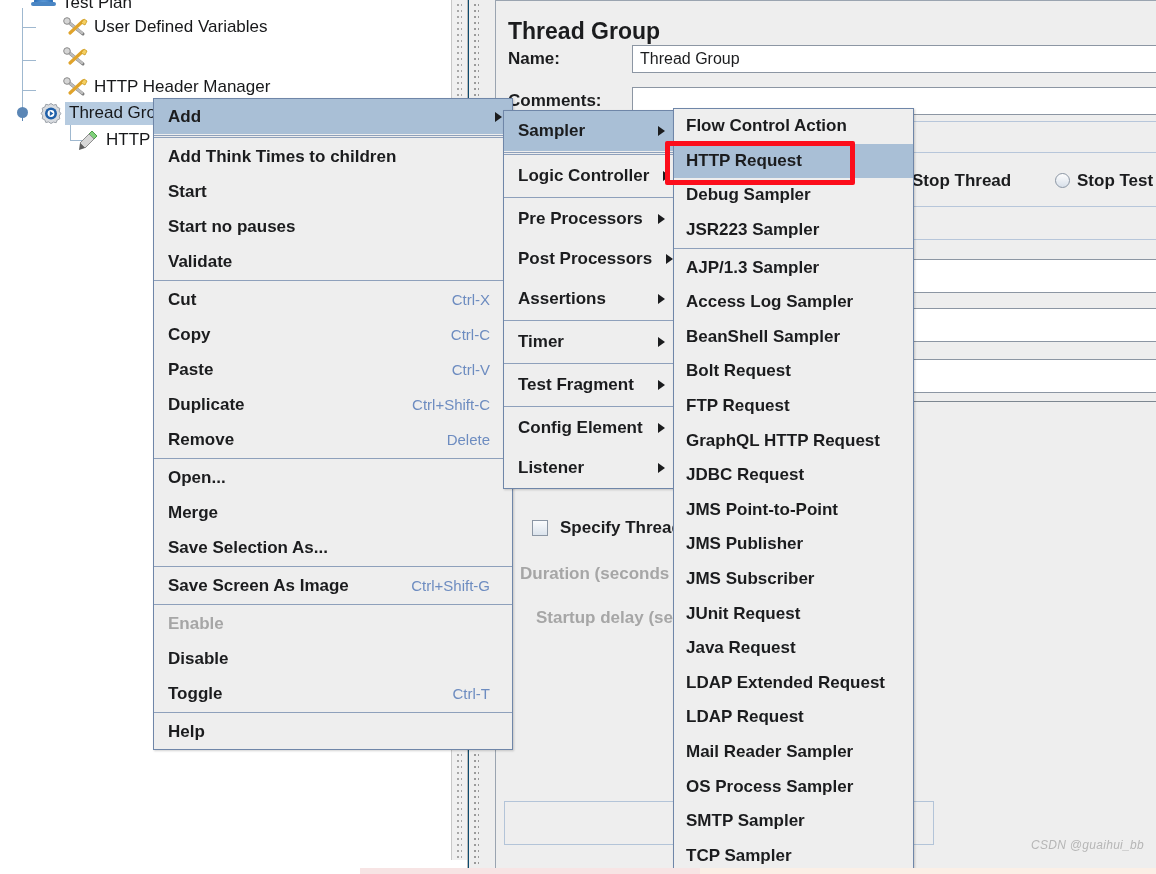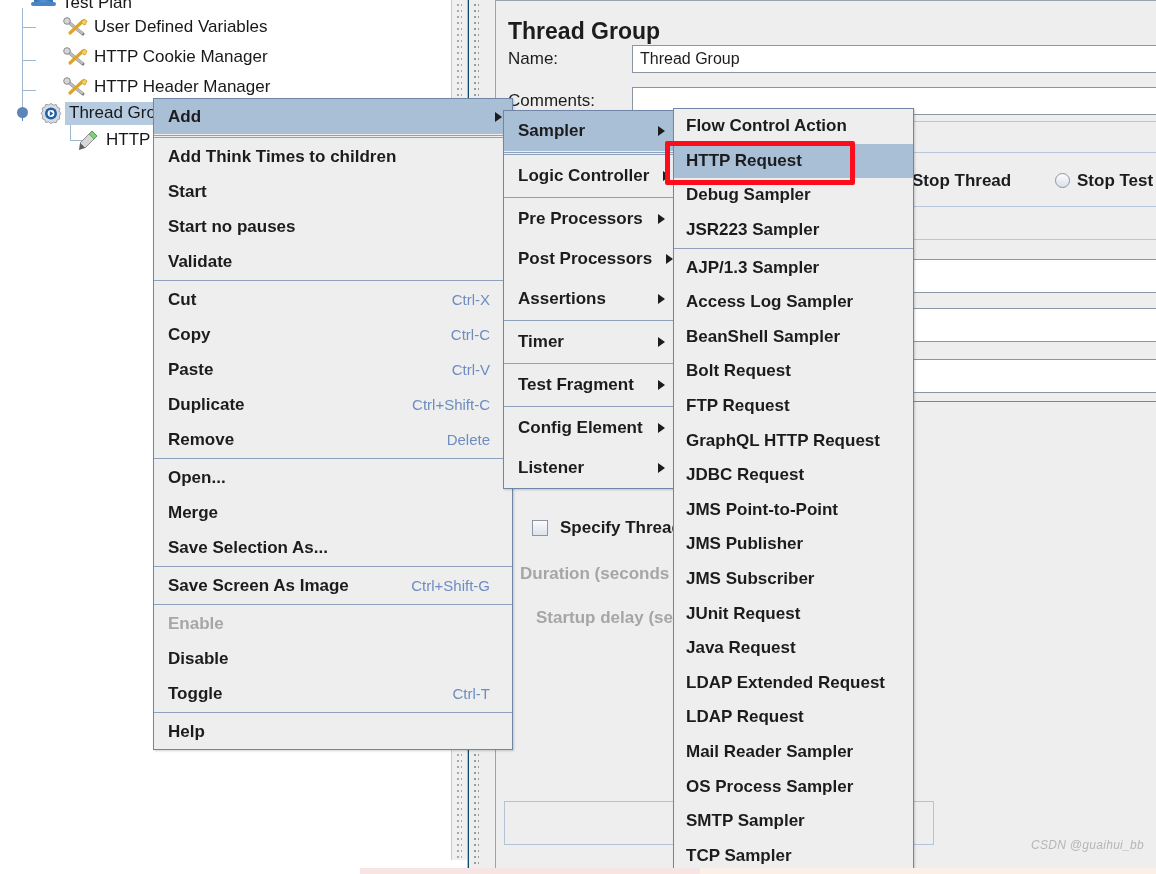--- a/index.html
+++ b/index.html
@@ -87,21 +87,21 @@
     position: absolute; left: 26px; top: 0; right: 0; bottom: 0;
     background: #eeeeee;
     border-left: 1px solid #9aa4b0;
     border-top: 1px solid #9aa4b0;
   }
   .tg-title {
     position: absolute; left: 12px; top: 2px;
     font-size: 23px; font-weight: bold; color: #1b1c1e;
   }
   .tg-row-label {
-    position: absolute; font-size: 17px; font-weight: normal; color: #1b1c1e;
+    position: absolute; font-size: 17px; font-weight: bold; color: #1b1c1e;
   }
   .tg-field {
     position: absolute; background: #ffffff;
     border: 1px solid #8c96a3; height: 28px;
   }
   .tg-sep {
     position: absolute; height: 1px; background: #b7c6da;
   }
   .radio-dot {
     position: absolute; width: 15px; height: 15px; border-radius: 50%;
@@ -245,21 +245,20 @@
           <g stroke="#bdbdbd" stroke-width="2.5" fill="none" stroke-linecap="round">
               <line x1="4" y1="5" x2="19" y2="17"></line>
             </g>
           <circle cx="4" cy="5" r="3.3" fill="#d5d5d5" stroke="#8a8a8a" stroke-width="1"></circle>
           <g stroke="#e0a32a" stroke-width="3.2" fill="none" stroke-linecap="round">
               <line x1="20" y1="5" x2="7" y2="17"></line>
             </g>
           <path d="M21 3 l3 2 -2 4 -4 -2 z" fill="#f5cf63" stroke="#c99a1d" stroke-width=".8"></path>
         </svg>
       </span>
-      <span class="tree-label">HTTP Cookie Manager</span>
     </div>
 
     <div class="tree-node" style="left:60px; top:74px;">
       <span class="ic ic-wrench">
         <svg width="26" height="24" viewBox="0 0 26 24">
           <g stroke="#7b7b7b" stroke-width="3" fill="none" stroke-linecap="round">
               <line x1="4" y1="5" x2="20" y2="18"></line>
             </g>
           <g stroke="#bdbdbd" stroke-width="2.5" fill="none" stroke-linecap="round">
               <line x1="4" y1="5" x2="19" y2="17"></line>

